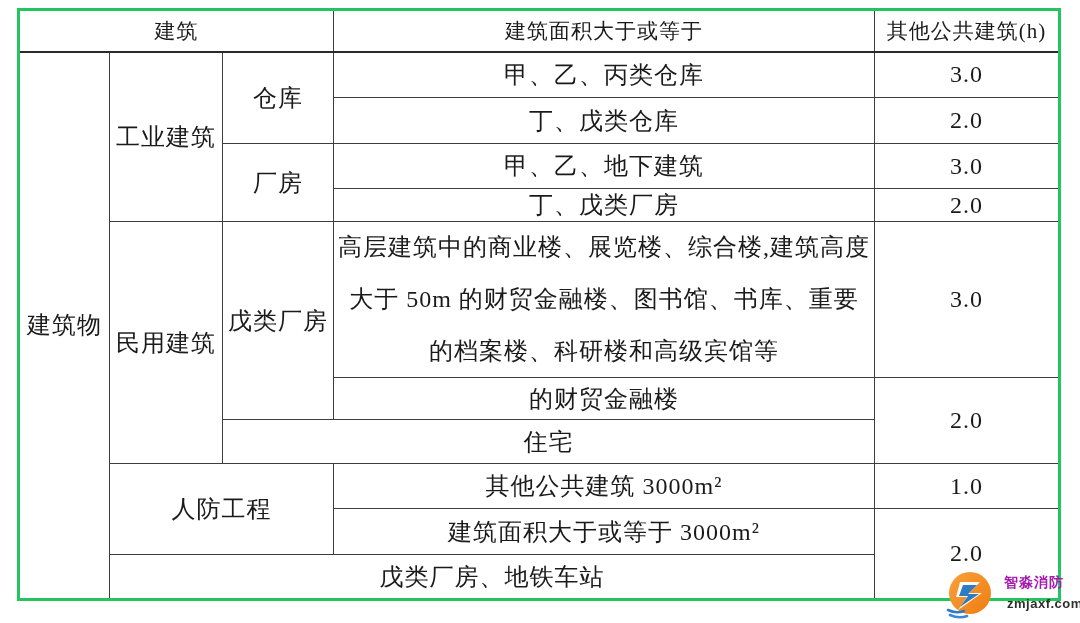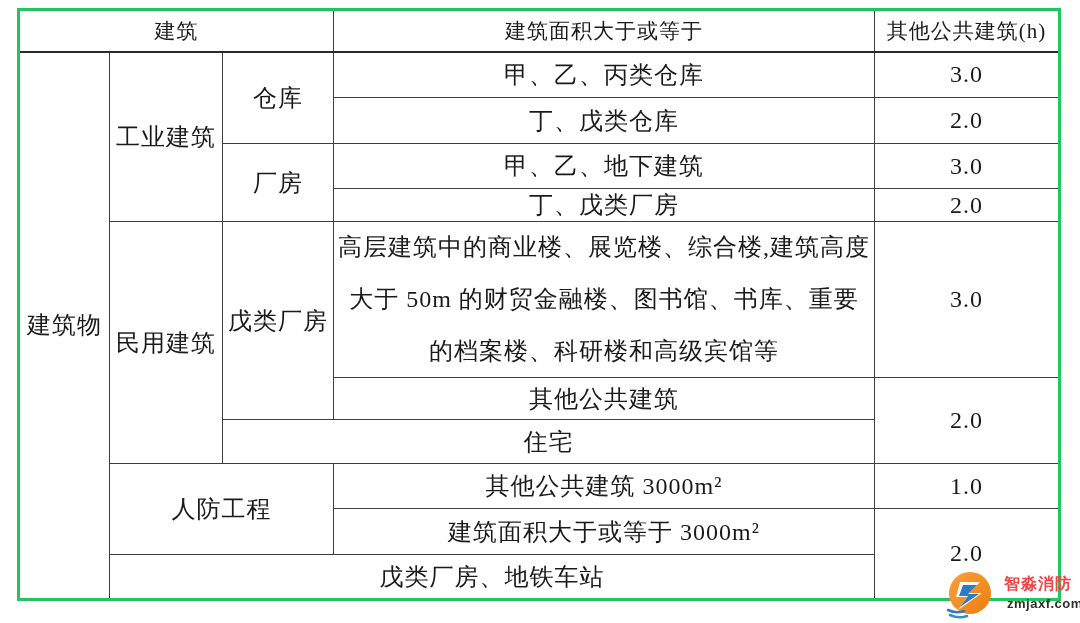--- a/index.html
+++ b/index.html
@@ -63,23 +63,23 @@
     width: 136px;
     height: 59px;
     z-index: 5;
   }
   .wm-inner { position: relative; width: 136px; height: 59px; }
   .wm-badge { position: absolute; left: 0; top: 6px; }
   .wm-brand {
     position: absolute;
     left: 60px;
     top: 10px;
-    font-size: 16px;
+    font-size: 14px;
     font-weight: bold;
-    color: #ef4444;
+    color: #a21caf;
     font-family: "Liberation Sans", "DejaVu Sans", sans-serif;
     letter-spacing: 1px;
     white-space: nowrap;
     text-align: right;
   }
   .wm-domain {
     position: absolute;
     left: 63px;
     top: 32px;
     font-size: 13px;
@@ -134,21 +134,21 @@
         <td class="num">2.0</td>
       </tr>
 
       <tr style="height:139px">
         <td rowspan="3">民用建筑</td>
         <td rowspan="2">戊类厂房</td>
         <td class="longtext">高层建筑中的商业楼、展览楼、综合楼,建筑高度大于 50m 的财贸金融楼、图书馆、书库、重要的档案楼、科研楼和高级宾馆等</td>
         <td class="num">3.0</td>
       </tr>
       <tr style="height:42px">
-        <td>其他公共建筑</td>
+        <td>的财贸金融楼</td>
         <td class="num" rowspan="2">2.0</td>
       </tr>
       <tr style="height:44px">
         <td colspan="2">住宅</td>
       </tr>
 
       <tr style="height:45px">
         <td colspan="2" rowspan="2">人防工程</td>
         <td>其他公共建筑 3000m²</td>
         <td class="num">1.0</td>

